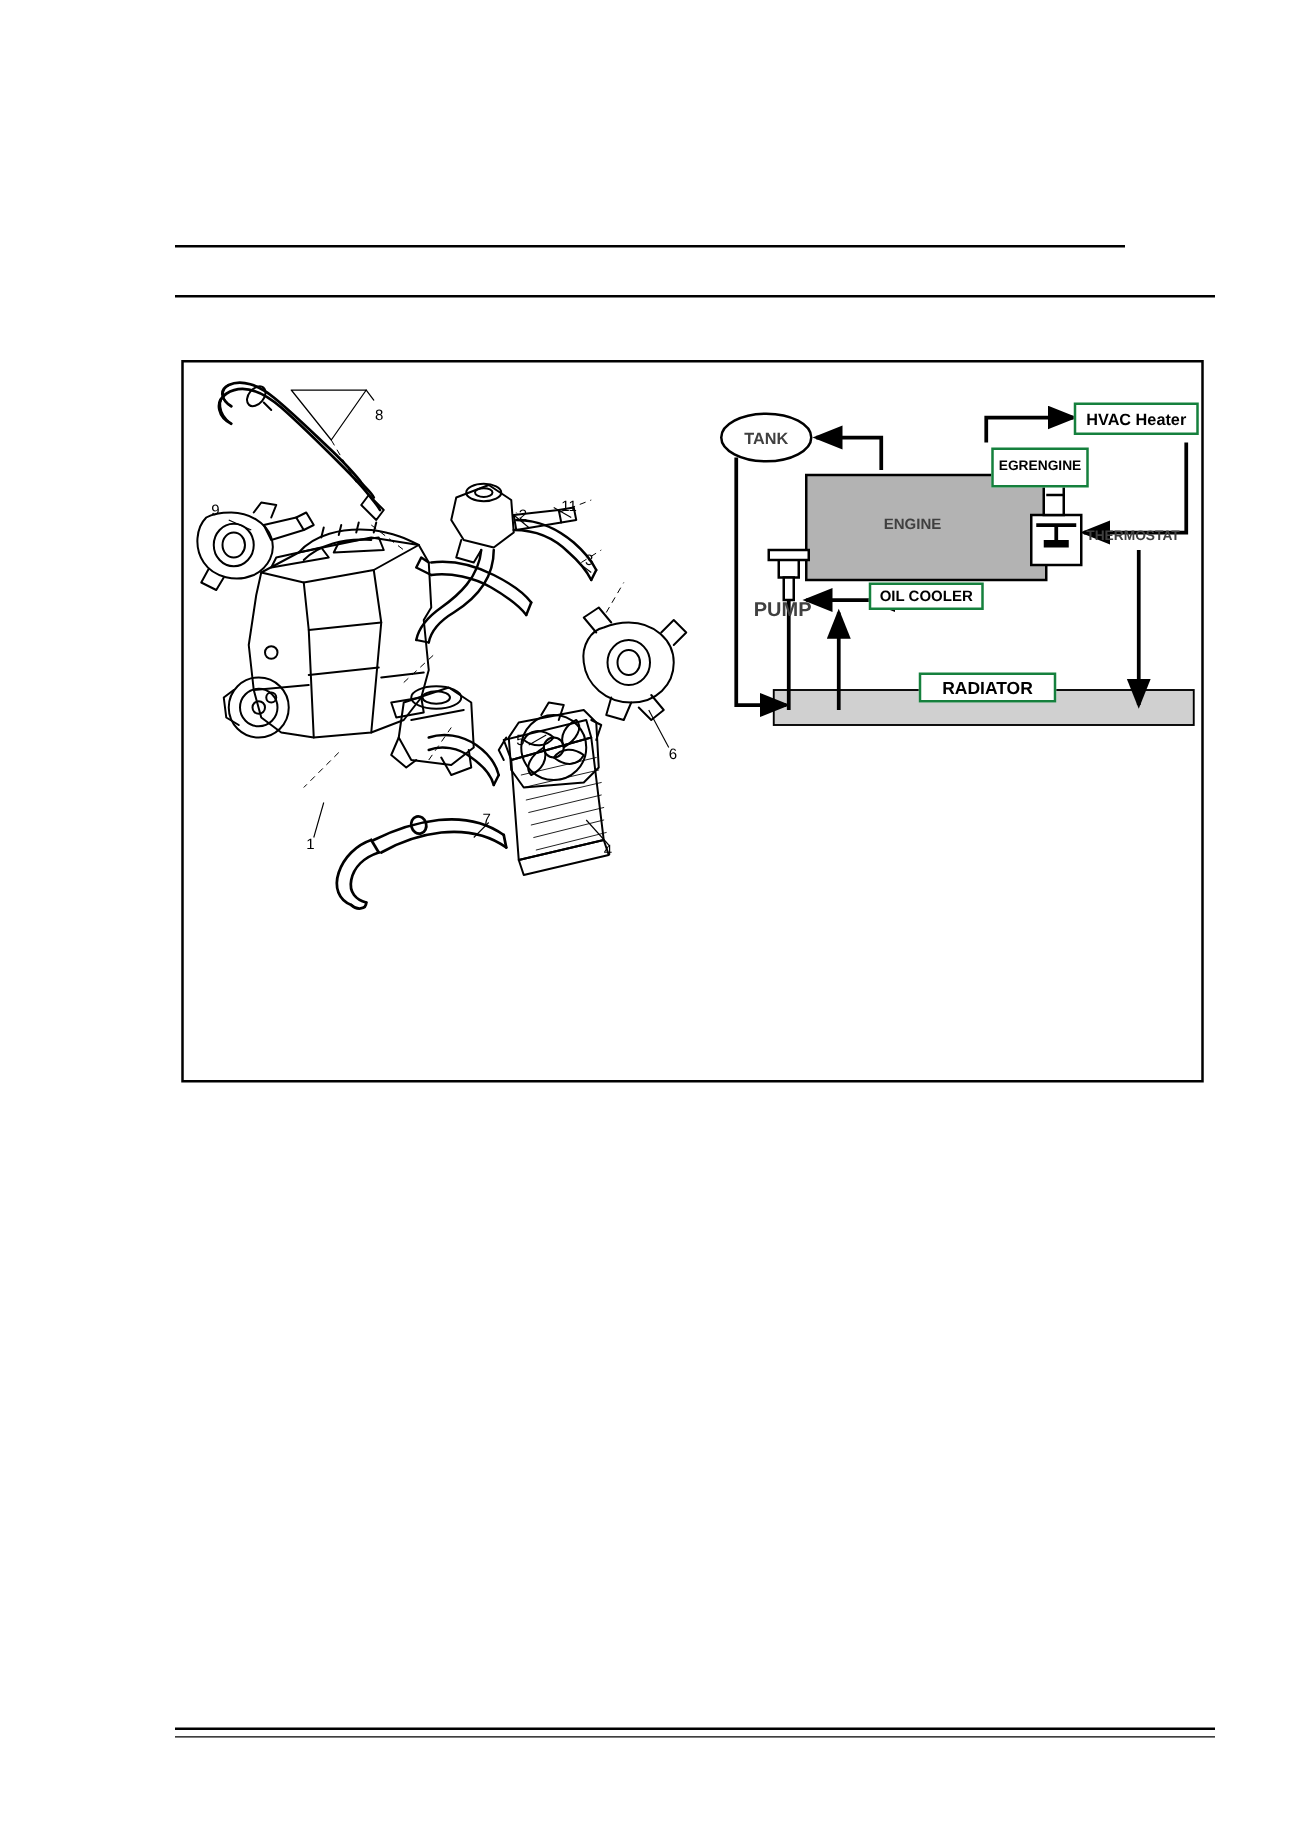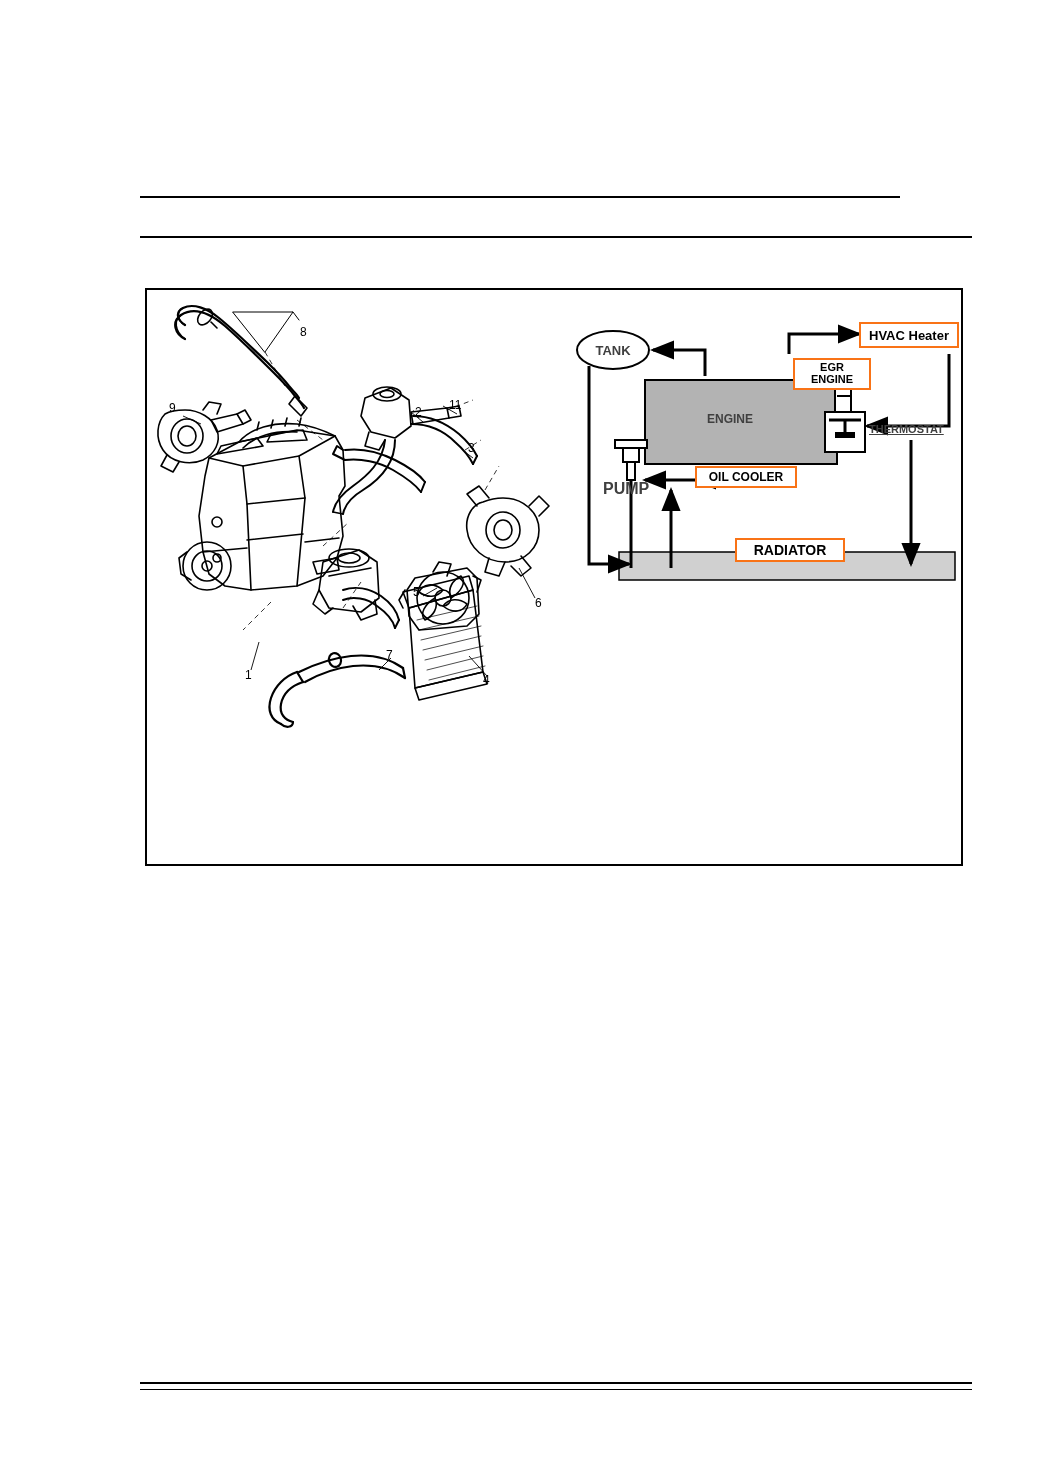--- a/index.html
+++ b/index.html
@@ -61,21 +61,21 @@
     position: absolute;
     left: 420px;
     top: 30px;
     width: 392px;
     height: 330px;
   }
 
   .sch-box {
     position: absolute;
     box-sizing: border-box;
-    border: 2px solid #f97316;
+    border: 2px solid #15803d;
     background: #ffffff;
     display: flex;
     align-items: center;
     justify-content: center;
     text-align: center;
     font-family: "Liberation Sans", sans-serif;
     font-weight: bold;
     color: #000;
   }
   .sch-label {
@@ -326,30 +326,30 @@
       </g>
     </svg>
 
     
     <div class="sch-label" style="left:22px; top:23px; font-size:13px; width:48px; text-align:center;">TANK</div>
 
     <div class="sch-box" style="left:292px; top:2px; width:100px; height:26px; font-size:13px;">
       <span>HVAC Heater</span>
     </div>
 
-    <div class="sch-box" style="left:226px; top:38px; width:78px; height:32px; font-size:11px; flex-direction:column; line-height:1.05;">
+    <div class="sch-box" style="left:226px; top:38px; width:78px; height:32px; font-size:11px; flex-direction:row; line-height:1.05;">
       <span>EGR</span>
       <span>ENGINE</span>
     </div>
 
     <div class="sch-label" style="left:140px; top:92px; font-size:12px;">ENGINE</div>
 
-    <div class="sch-label" style="left:302px; top:103px; font-size:11px;text-decoration:underline;">THERMOSTAT</div>
-
-    <div class="sch-box" style="left:128px; top:146px; width:102px; height:22px; font-size:12px;">
+    <div class="sch-label" style="left:302px; top:103px; font-size:11px;">THERMOSTAT</div>
+
+    <div class="sch-box" style="left:128px; top:146px; width:92px; height:22px; font-size:12px;">
       <span>OIL COOLER</span>
     </div>
 
     <div class="sch-label" style="left:36px; top:160px; font-size:16px;">PUMP</div>
 
     <div class="sch-box" style="left:168px; top:218px; width:110px; height:24px; font-size:14px;text-align:center;">
       <span>RADIATOR</span>
     </div>
   </div>
 

